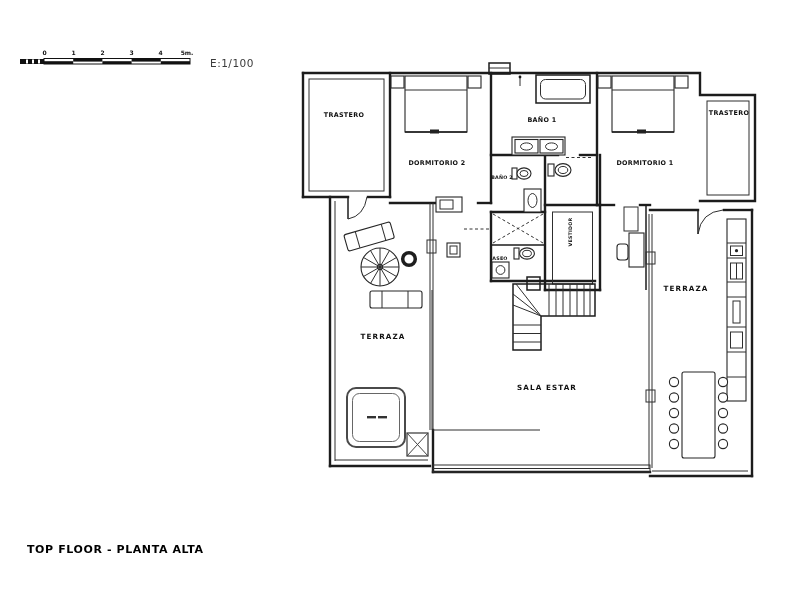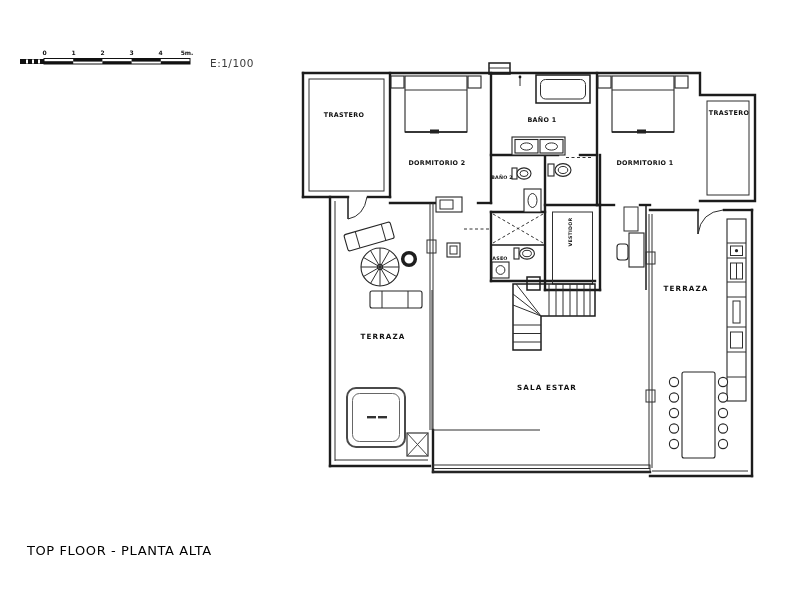--- a/index.html
+++ b/index.html
@@ -10,21 +10,21 @@
   .wmed{stroke:#1c1c1c;stroke-width:1.5;fill:none}
   .thin{stroke:#2e2e2e;stroke-width:1;fill:none}
   .furn{stroke:#262626;stroke-width:1.1;fill:#fff}
   .furnf{stroke:#262626;stroke-width:1.1;fill:none}
   .dash{stroke:#333;stroke-width:1;fill:none;stroke-dasharray:3 2.5}
   .lbl{font-family:"DejaVu Sans",sans-serif;font-size:6.4px;font-weight:bold;fill:#101010;text-anchor:middle;letter-spacing:.3px}
   .lbl-lg{font-size:7.2px;letter-spacing:1.1px}
   .lbl-sm{font-size:4.8px;letter-spacing:.2px}
   .tick{font-family:"DejaVu Sans",sans-serif;font-size:6px;font-weight:bold;fill:#111;text-anchor:middle}
   .ratio{font-family:"DejaVu Sans",sans-serif;font-size:10.5px;fill:#3a3a3a;letter-spacing:.5px}
-  .footer-caption{position:absolute;left:27px;top:543px;font-size:13px;font-weight:normal;letter-spacing:.6px;color:#000;font-family:"DejaVu Sans",sans-serif}
+  .footer-caption{position:absolute;left:27px;top:543px;font-size:11px;font-weight:bold;letter-spacing:.6px;color:#000;font-family:"DejaVu Sans",sans-serif}
 </style>
 </head>
 <body>
 
 <div class="page">
 <svg width="800" height="600" viewBox="0 0 800 600">
 
   <g>
     <rect x="20" y="59" width="24" height="5" fill="#111"></rect>
     <rect x="26" y="59.5" width="2" height="4" fill="#fff"></rect>

